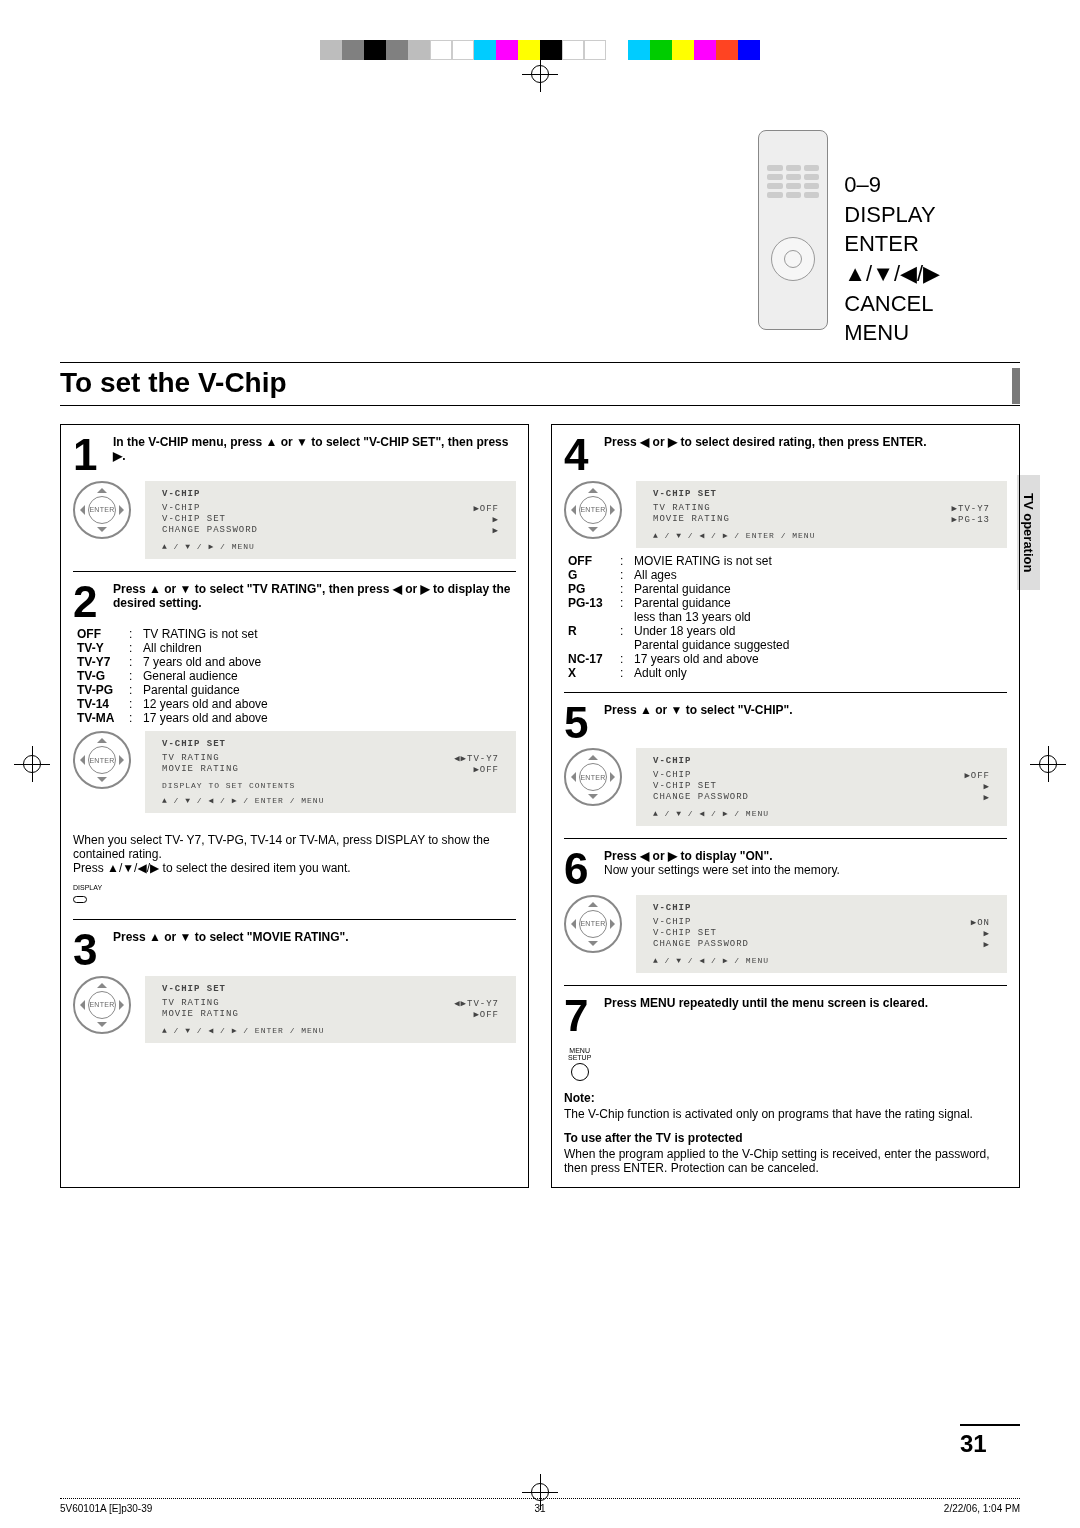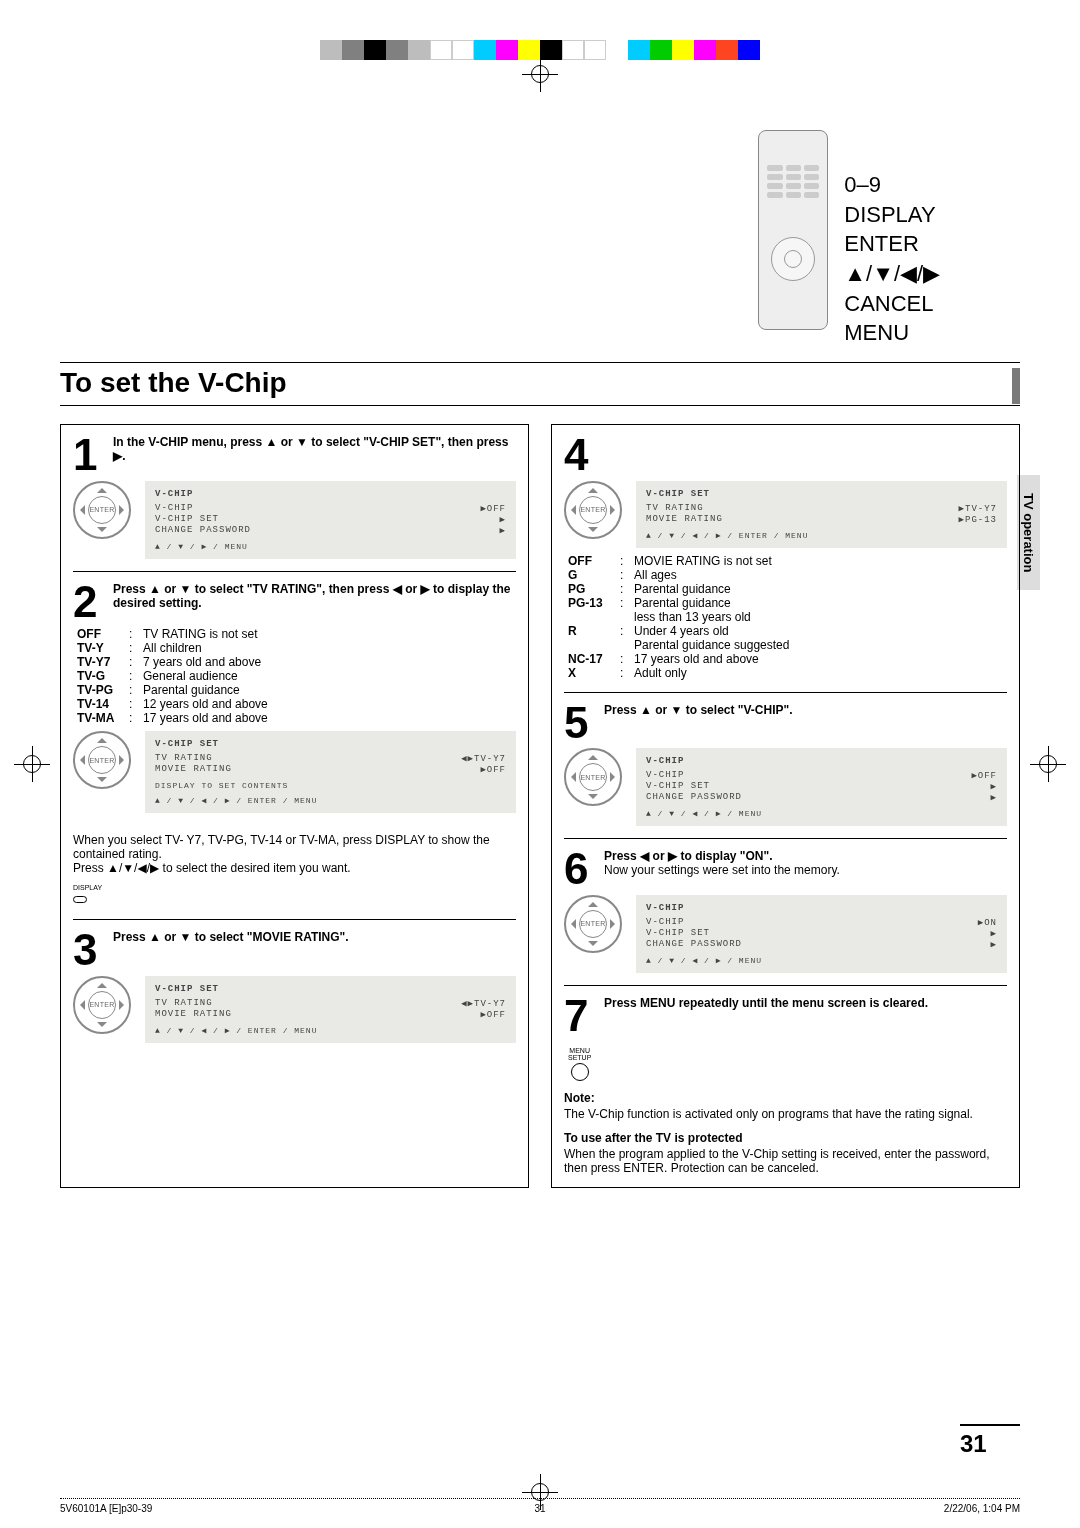--- a/index.html
+++ b/index.html
@@ -53,21 +53,21 @@
   .osd-row { display:flex; align-items:flex-start; gap:14px; margin:6px 0 6px 0; }
   .dpad-icon { width:58px; height:58px; position:relative; }
   .dpad-icon .ring{position:absolute;inset:0;border:2px solid #888;border-radius:50%;}
   .dpad-icon .center{position:absolute;top:50%;left:50%;width:28px;height:28px;border:1.5px solid #888;border-radius:50%;transform:translate(-50%,-50%);display:flex;align-items:center;justify-content:center;font-size:7px;color:#666;letter-spacing:0.3px;}
   .dpad-icon .tri{position:absolute;width:0;height:0;border:5px solid transparent;}
   .dpad-icon .up{top:2px;left:50%;transform:translateX(-50%);border-bottom-color:#888;}
   .dpad-icon .down{bottom:2px;left:50%;transform:translateX(-50%);border-top-color:#888;}
   .dpad-icon .left{left:2px;top:50%;transform:translateY(-50%);border-right-color:#888;}
   .dpad-icon .right{right:2px;top:50%;transform:translateY(-50%);border-left-color:#888;}
 
-  .osd { background:#e9e9e5; padding:8px 10px; font-family:"Courier New",monospace; font-size:9px; letter-spacing:1px; color:#444; flex:1; }
+  .osd { background:#e9e9e5; padding:8px 17px; font-family:"Courier New",monospace; font-size:9px; letter-spacing:1px; color:#444; flex:1; }
   .osd .hdr { font-weight:bold; margin-bottom:4px;}
   .osd .line{display:flex;justify-content:space-between;gap:8px;}
   .osd .line .lbl{white-space:nowrap;}
   .osd .line .val{white-space:nowrap;text-align:center;}
   .osd .help{margin-top:6px;font-size:8px;}
 
   .deflist { margin:6px 0 4px 4px; font-size:12px; }
   .deflist .row{display:flex;gap:4px;}
   .deflist .k{min-width:48px;font-weight:bold;}
   .deflist .c{min-width:10px;}
@@ -312,20 +312,21 @@
           </div>
         </div>
 
       </div>
 
       <div class="col">
 
         <div class="box">
           <div class="step">
             <div class="step-num">4</div>
+            <div class="step-txt"><b>Press ◀ or ▶ to select desired rating, then press ENTER.</b></div>
           </div>
           <div class="osd-row">
             <div class="dpad-icon">
               <div class="ring"></div>
                 <div class="center">ENTER</div>
               <div class="tri up"></div>
                 <div class="tri down"></div>
                 <div class="tri left"></div>
                 <div class="tri right"></div>
             </div>
@@ -364,21 +365,21 @@
                 <span>Parental guidance</span>
               </div>
               <div class="row">
                 <span class="k"></span>
                 <span class="c"></span>
                 <span>less than 13 years old</span>
               </div>
               <div class="row">
                 <span class="k">R</span>
                 <span class="c">:</span>
-                <span>Under 4 years old</span>
+                <span>Under 18 years old</span>
               </div>
               <div class="row">
                 <span class="k"></span>
                 <span class="c"></span>
                 <span>Parental guidance suggested</span>
               </div>
               <div class="row">
                 <span class="k">NC-17</span>
                 <span class="c">:</span>
                 <span>17 years old and above</span>

